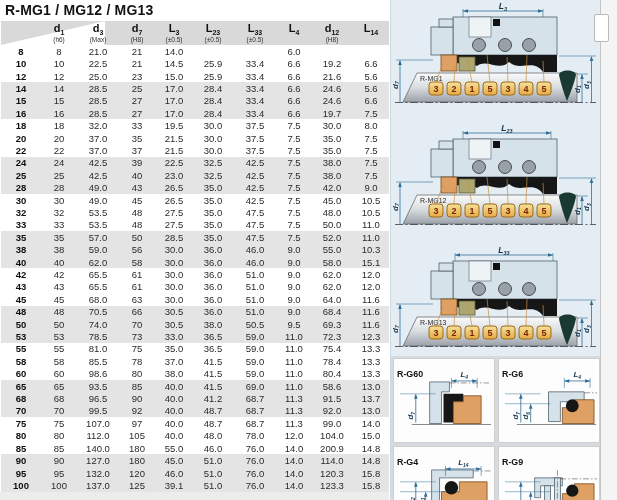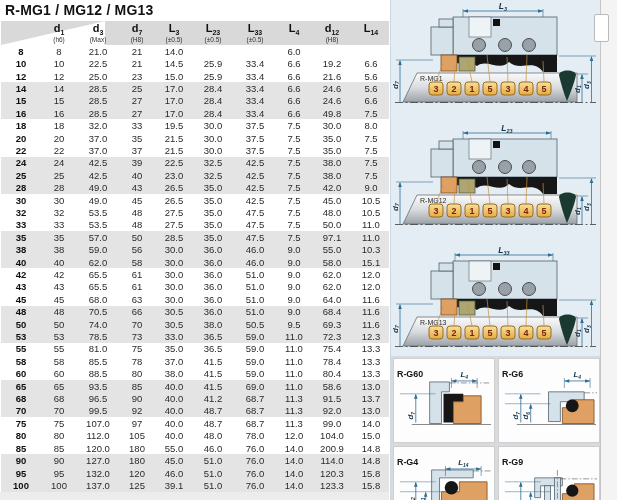--- a/index.html
+++ b/index.html
@@ -157,21 +157,21 @@
           </div>
           <div class="trow g">
             <div class="td lbl">16</div>
             <div class="td">16</div>
             <div class="td">28.5</div>
             <div class="td">27</div>
             <div class="td">17.0</div>
             <div class="td">28.4</div>
             <div class="td">33.4</div>
             <div class="td">6.6</div>
-            <div class="td">49.8</div>
+            <div class="td">19.7</div>
             <div class="td">7.5</div>
           </div>
           <div class="trow">
             <div class="td lbl">18</div>
             <div class="td">18</div>
             <div class="td">32.0</div>
             <div class="td">33</div>
             <div class="td">19.5</div>
             <div class="td">30.0</div>
             <div class="td">37.5</div>
@@ -277,21 +277,21 @@
           </div>
           <div class="trow g">
             <div class="td lbl">35</div>
             <div class="td">35</div>
             <div class="td">57.0</div>
             <div class="td">50</div>
             <div class="td">28.5</div>
             <div class="td">35.0</div>
             <div class="td">47.5</div>
             <div class="td">7.5</div>
-            <div class="td">97.1</div>
+            <div class="td">52.0</div>
             <div class="td">11.0</div>
           </div>
           <div class="trow g">
             <div class="td lbl">38</div>
             <div class="td">38</div>
             <div class="td">59.0</div>
             <div class="td">56</div>
             <div class="td">30.0</div>
             <div class="td">36.0</div>
             <div class="td">46.0</div>
@@ -403,21 +403,21 @@
             <div class="td">37.0</div>
             <div class="td">41.5</div>
             <div class="td">59.0</div>
             <div class="td">11.0</div>
             <div class="td">78.4</div>
             <div class="td">13.3</div>
           </div>
           <div class="trow">
             <div class="td lbl">60</div>
             <div class="td">60</div>
-            <div class="td">88.5</div>
+            <div class="td">98.6</div>
             <div class="td">80</div>
             <div class="td">38.0</div>
             <div class="td">41.5</div>
             <div class="td">59.0</div>
             <div class="td">11.0</div>
             <div class="td">80.4</div>
             <div class="td">13.3</div>
           </div>
           <div class="trow g">
             <div class="td lbl">65</div>
@@ -475,21 +475,21 @@
             <div class="td">40.0</div>
             <div class="td">48.0</div>
             <div class="td">78.0</div>
             <div class="td">12.0</div>
             <div class="td">104.0</div>
             <div class="td">15.0</div>
           </div>
           <div class="trow">
             <div class="td lbl">85</div>
             <div class="td">85</div>
-            <div class="td">120.0</div>
+            <div class="td">140.0</div>
             <div class="td">180</div>
             <div class="td">55.0</div>
             <div class="td">46.0</div>
             <div class="td">76.0</div>
             <div class="td">14.0</div>
             <div class="td">200.9</div>
             <div class="td">14.8</div>
           </div>
           <div class="trow g">
             <div class="td lbl">90</div>

